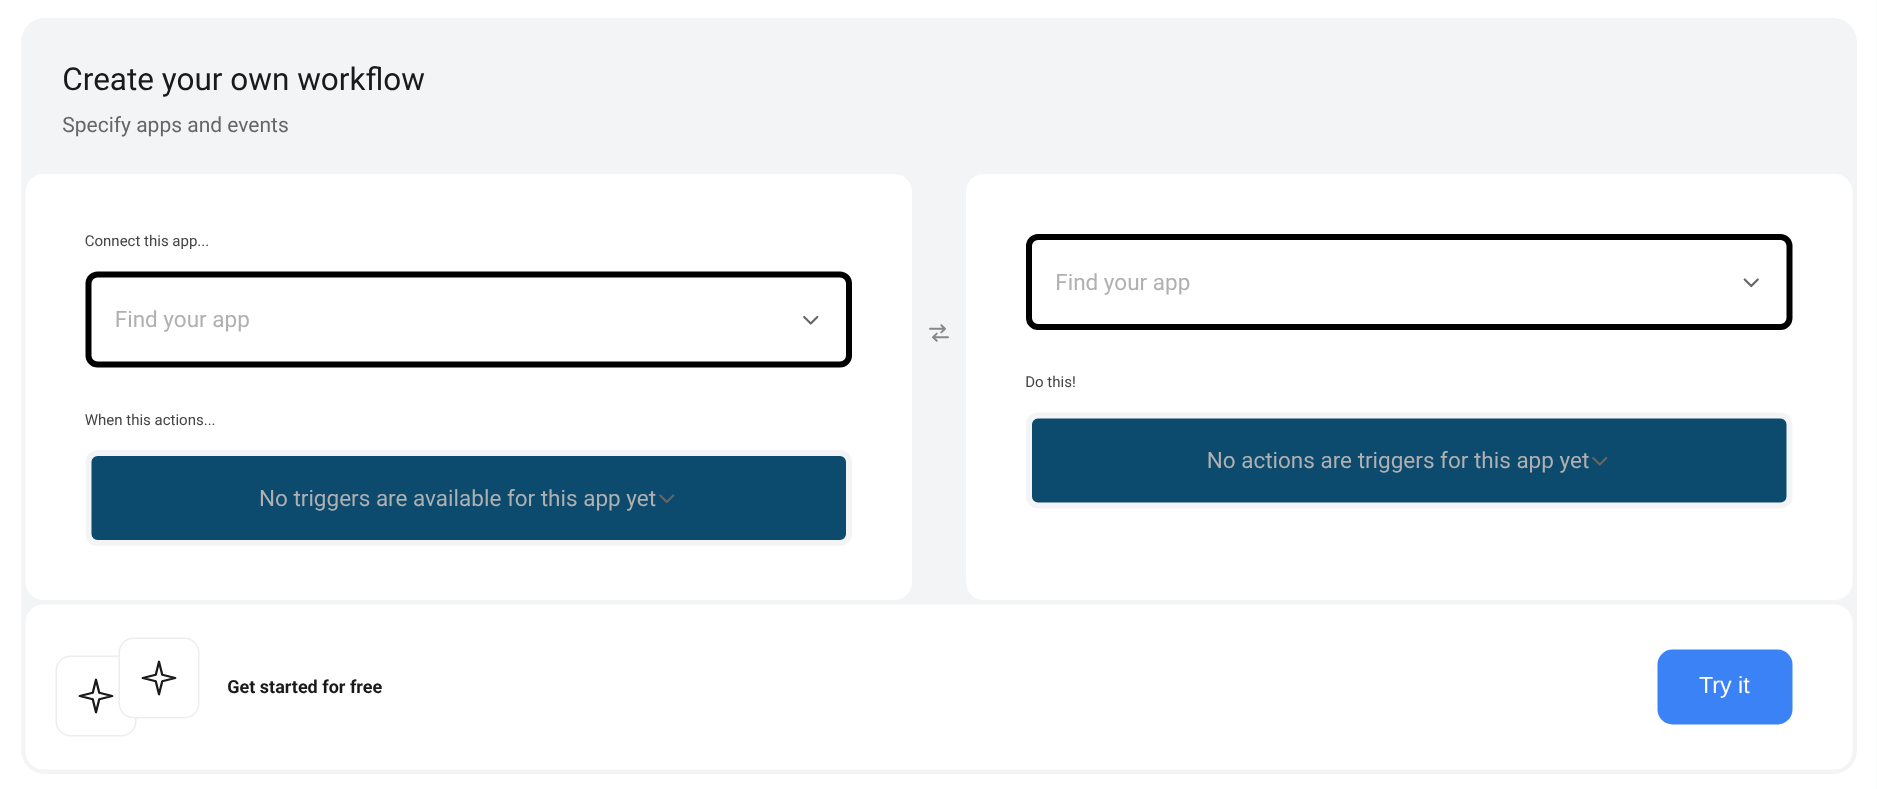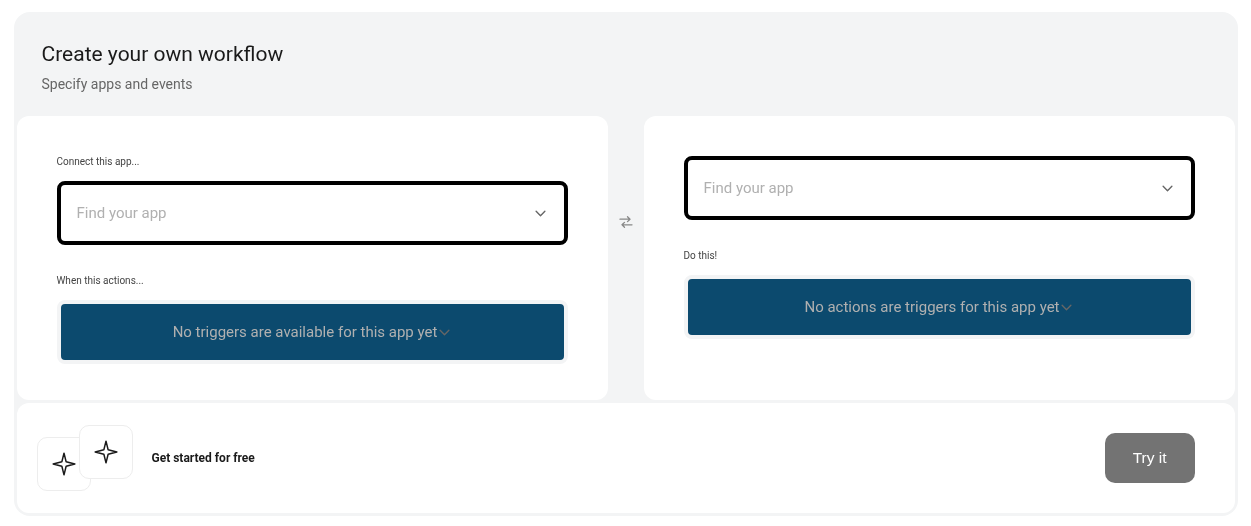--- a/index.html
+++ b/index.html
@@ -140,21 +140,21 @@
     .footer-hint {
       font-size: 12.5px;
       color: #888;
     }
     .footer-headline {
       font-size: 12px;
       font-weight: 700;
       color: #1a1a1a;
     }
     .try-btn {
-      background: #737373;
+      background: #3b82f6;
       color: #ffffff;
       border: none;
       border-radius: 10px;
       padding: 16px 28px;
       font-size: 15.5px;
       font-weight: 500;
       cursor: pointer;
     }
     svg { display: block; }
   </style>

